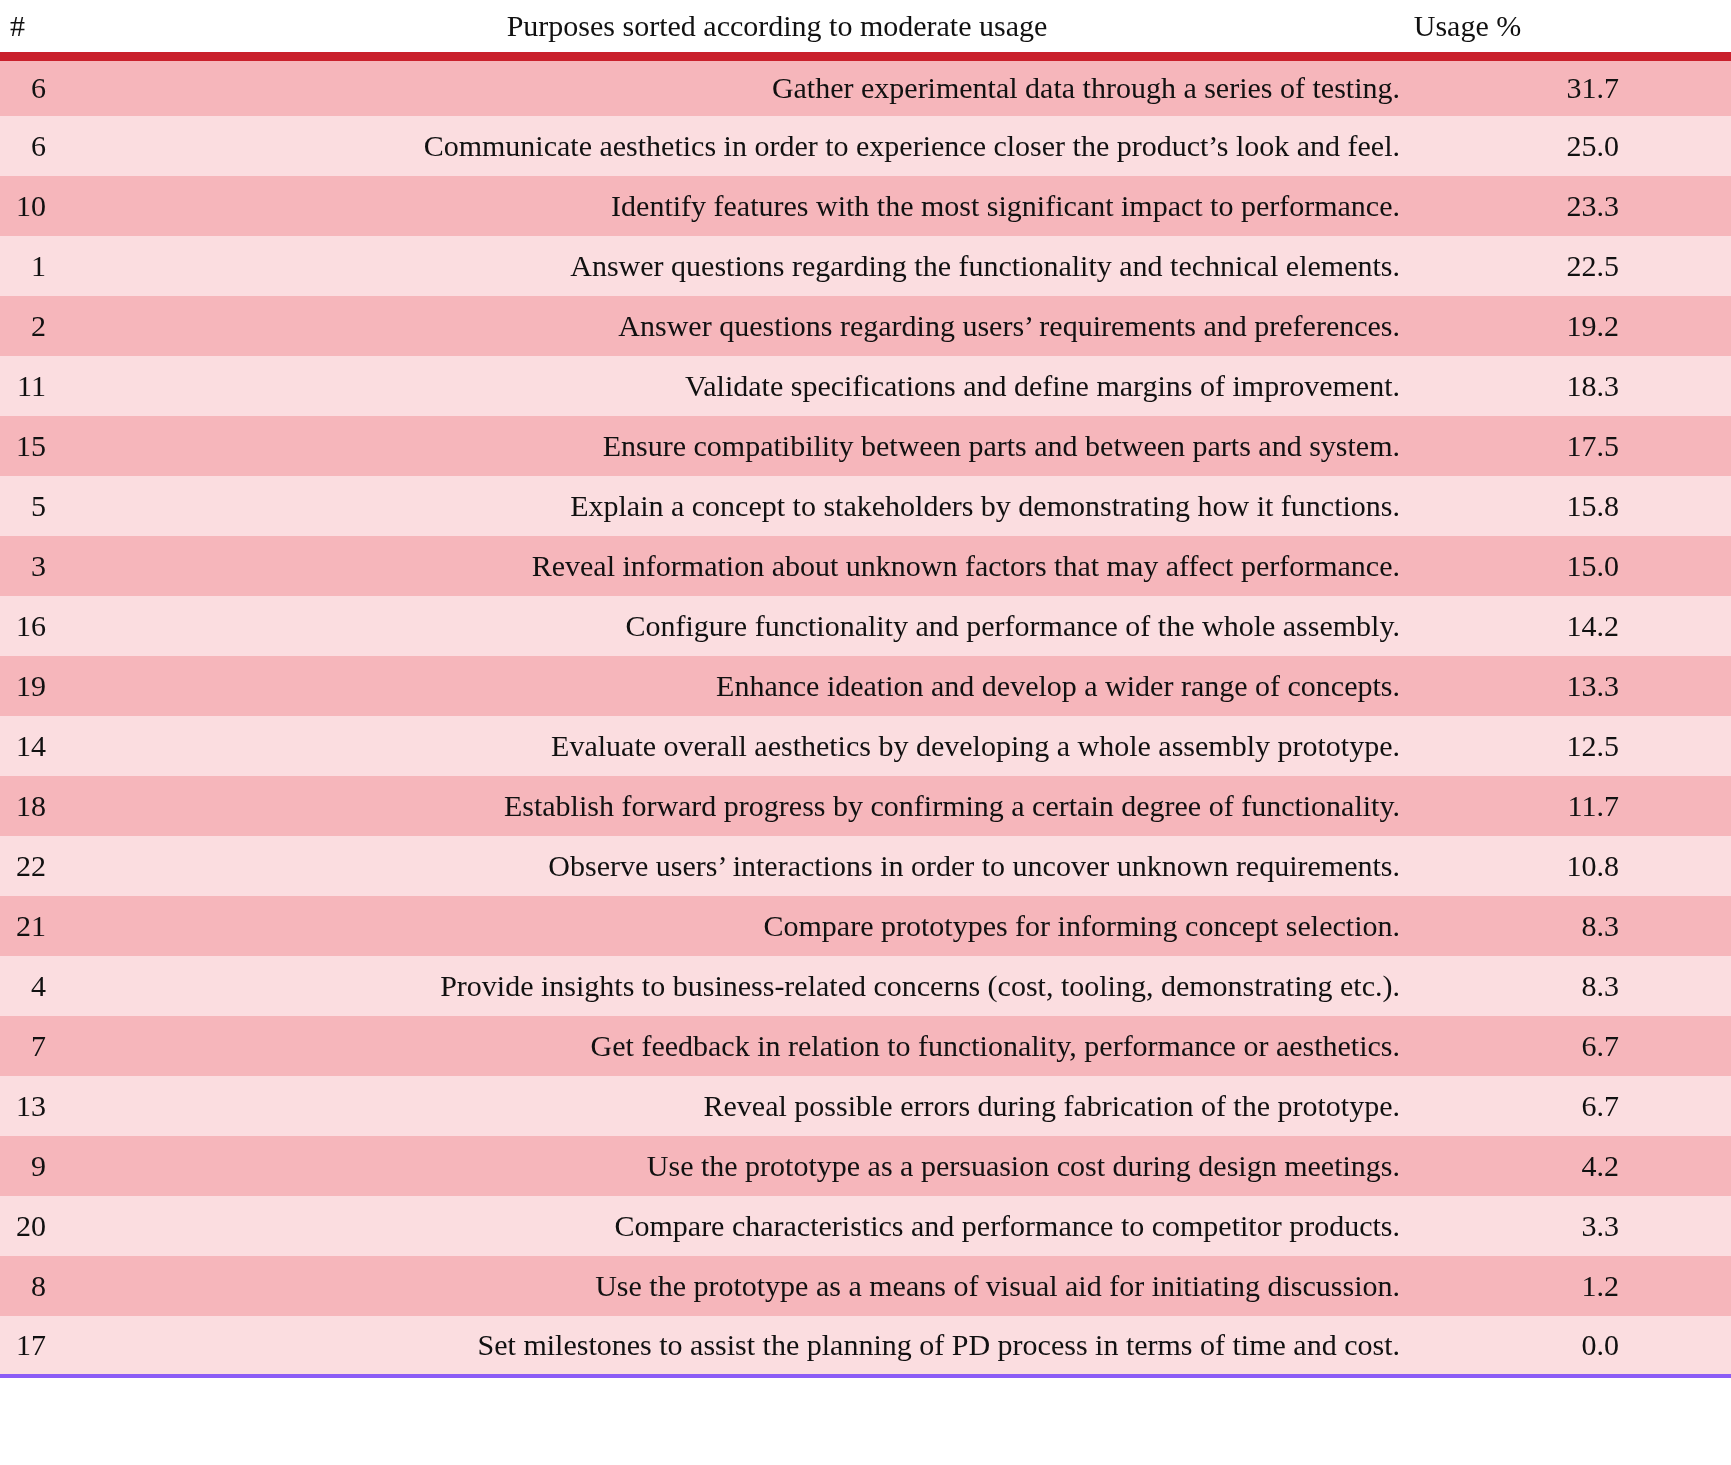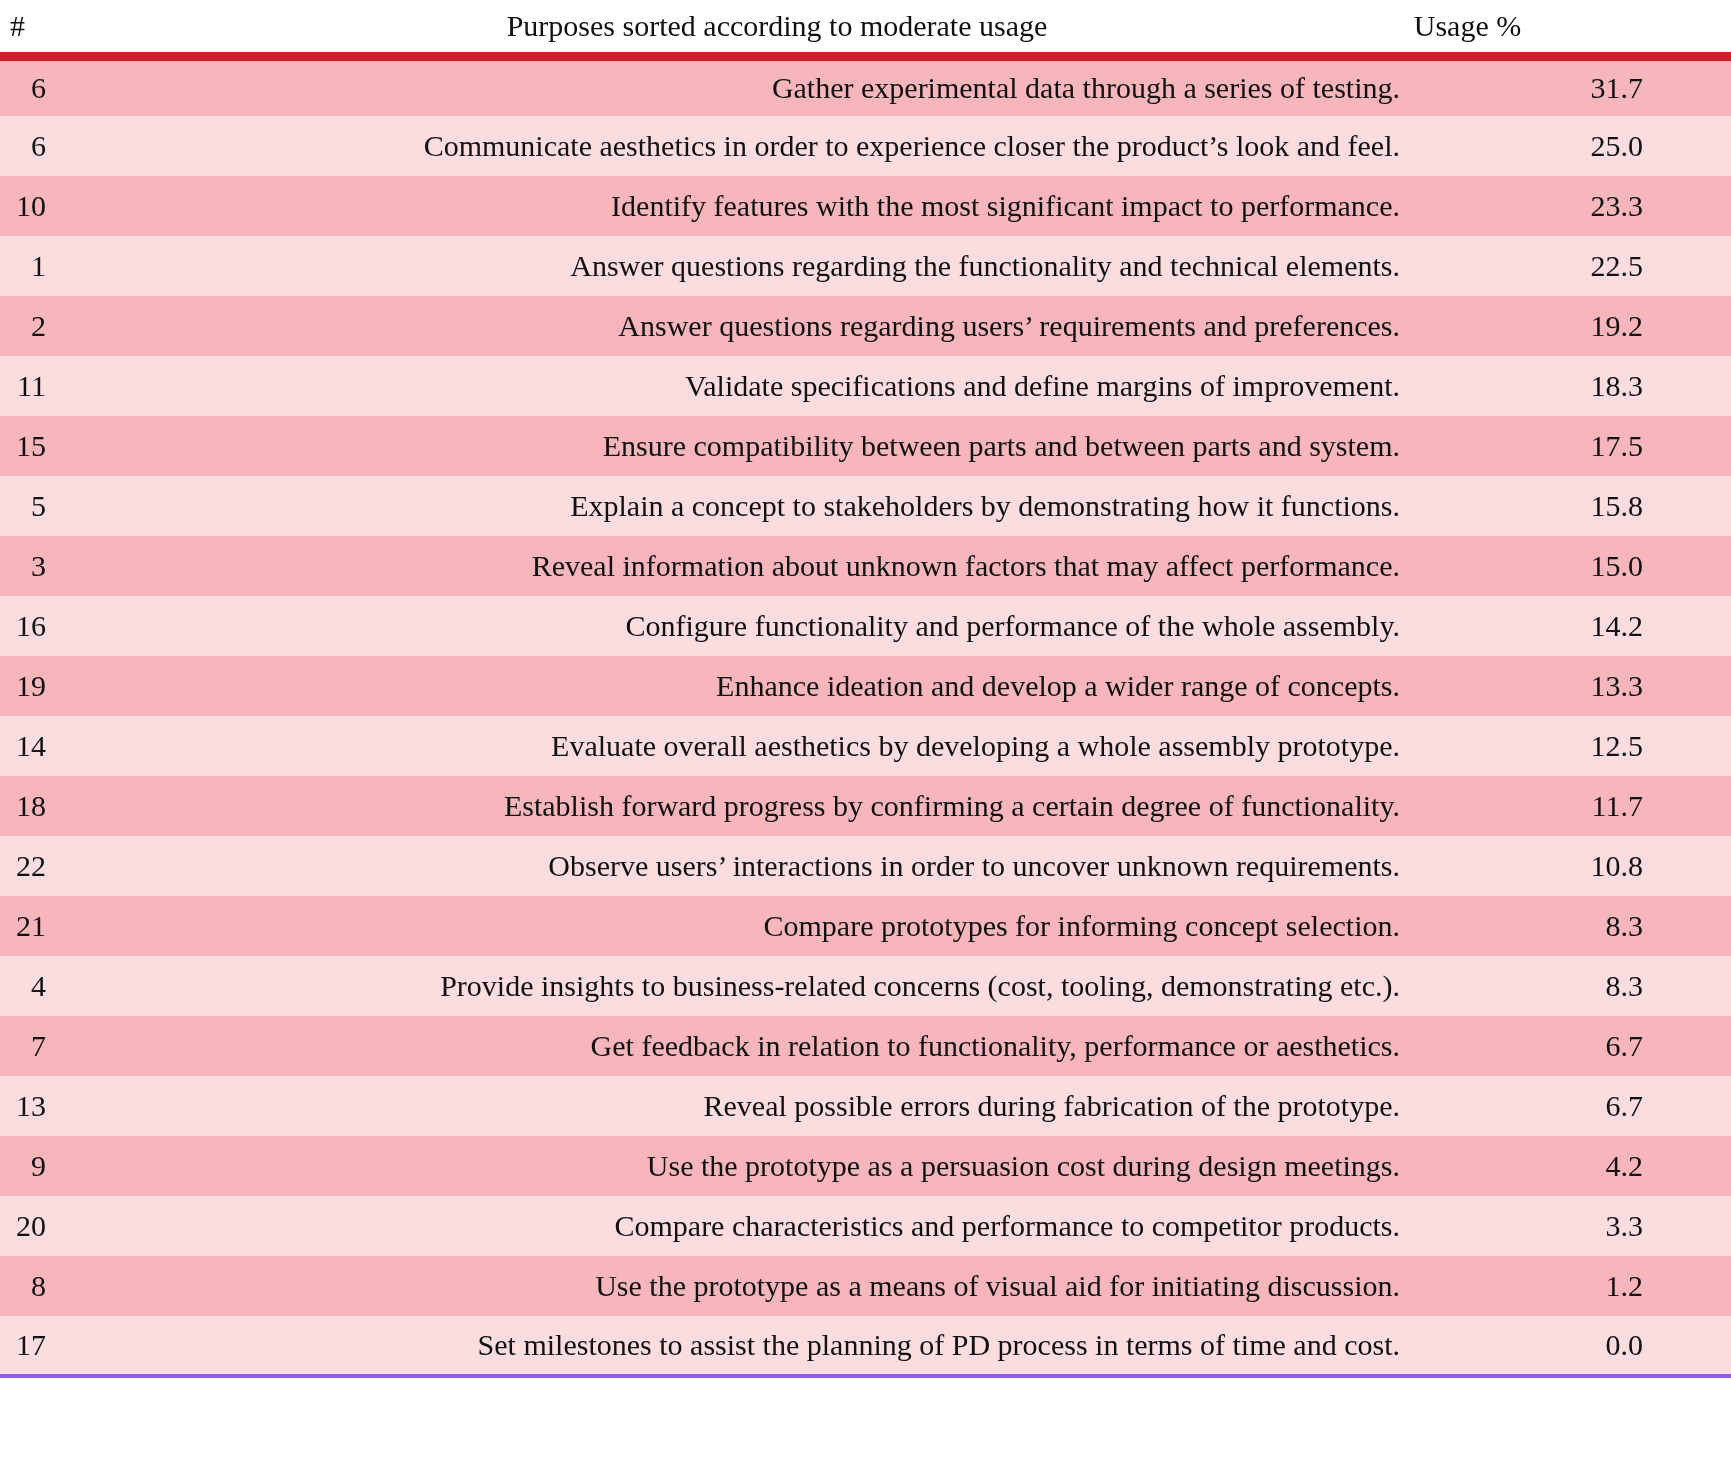--- a/index.html
+++ b/index.html
@@ -62,21 +62,21 @@
   td.num {
     text-align: right;
     padding-right: 4px;
   }
   td.purpose {
     text-align: right;
     padding-left: 100px;
   }
   td.usage {
     text-align: right;
-    padding-right: 88px;
+    padding-right: 112px;
   }
 </style>
 </head>
 <body>
 
 <div class="table-wrap">
   <table>
     <colgroup>
       <col class="c-num">
       <col class="c-purpose">

